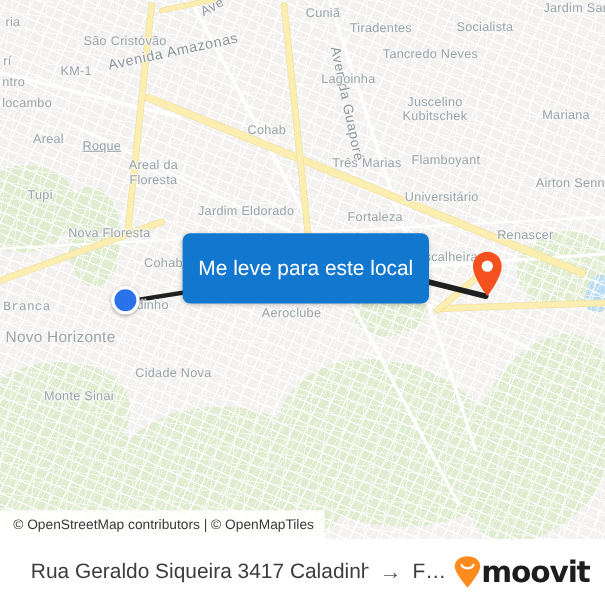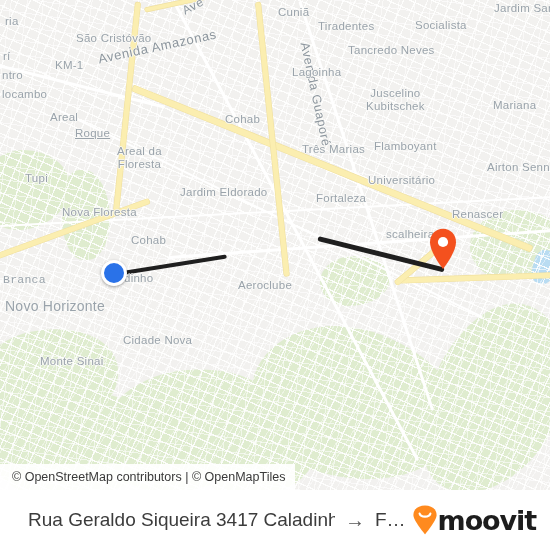--- a/index.html
+++ b/index.html
@@ -258,21 +258,21 @@
     <div class="route-line" style="left:116px; top:272px; width:112px; height:4px; transform:rotate(-9deg);"></div>
     <div class="route-line" style="left:318px; top:236px; width:130px; height:4.5px; transform:rotate(14deg);"></div>
 
     <div id="labels">
         <div class="lbl" style="left: 76px; top: 32px; font-size: 11.5px;">São Cristóvão</div>
         <div class="lbl" style="left: 55px; top: 59px; font-size: 11.5px;">KM-1</div>
         <div class="lbl" style="left: 5px; top: 15px; font-size: 11.5px;">ria</div>
         <div class="lbl" style="left: 3px; top: 50px; font-size: 11.5px;">rí</div>
         <div class="lbl" style="left: 2px; top: 69px; font-size: 11.5px;">ntro</div>
         <div class="lbl" style="left: 2px; top: 88px; font-size: 11.5px;">locambo</div>
-        <div class="lbl" style="left: 30px; top: 111px; font-size: 11.5px; margin-left: 20px;">Areal</div>
+        <div class="lbl" style="left: 30px; top: 121px; font-size: 11.5px;">Areal</div>
         <div class="lbl" style="left: 75px; top: 127px; font-size: 11.5px; text-decoration: underline;">Roque</div>
         <div class="lbl" style="left: 25px; top: 172px; font-size: 11.5px;">Tupi</div>
         <div class="lbl street" style="left: 97px; top: 40px; font-size: 13px; transform: rotate(-12deg);">Avenida Amazonas</div>
         <div class="lbl street" style="left: 182px; top: 0px; font-size: 12px; transform: rotate(-28deg);">Ave</div>
         <div class="lbl" style="left: 117px; top: 145px; font-size: 11.5px;">Areal da
 Floresta</div>
         <div class="lbl" style="left: 62px; top: 206px; font-size: 11.5px;">Nova Floresta</div>
         <div class="lbl" style="left: 180px; top: 186px; font-size: 11.5px;">Jardim Eldorado</div>
         <div class="lbl" style="left: 225px; top: 113px; font-size: 11.5px;">Cohab</div>
         <div class="lbl street" style="left: 262px; top: 88px; font-size: 12.5px; transform: rotate(78deg);">Avenida Guaporé</div>
@@ -303,20 +303,23 @@
 
     <div id="origin-marker" style="left:101px; top:260px;"></div>
 
     <div id="dest-marker" style="left:428px; top:228px;">
       <svg width="30" height="42" viewBox="0 0 30 42" xmlns="http://www.w3.org/2000/svg">
         <path d="M15 41 C15 41 28 24.5 28 14.2 C28 6.4 22.2 0.8 15 0.8 C7.8 0.8 2 6.4 2 14.2 C2 24.5 15 41 15 41 Z" fill="#f4511e"></path>
         <circle cx="15" cy="14" r="5.1" fill="#ffffff"></circle>
       </svg>
     </div>
 
+    <div id="callout" style="left:166px; top:212px; width:224px; height:64px;">
+      <span>Me leve para este local</span>
+    </div>
 
     <div id="attribution">
       <span>© OpenStreetMap contributors | © OpenMapTiles</span>
     </div>
   </div>
 
   <div id="footer">
     <div id="trip-text">
       <span id="trip-origin">Rua Geraldo Siqueira 3417 Caladinho Porto Ve…</span>
       <span id="trip-arrow">→</span>

